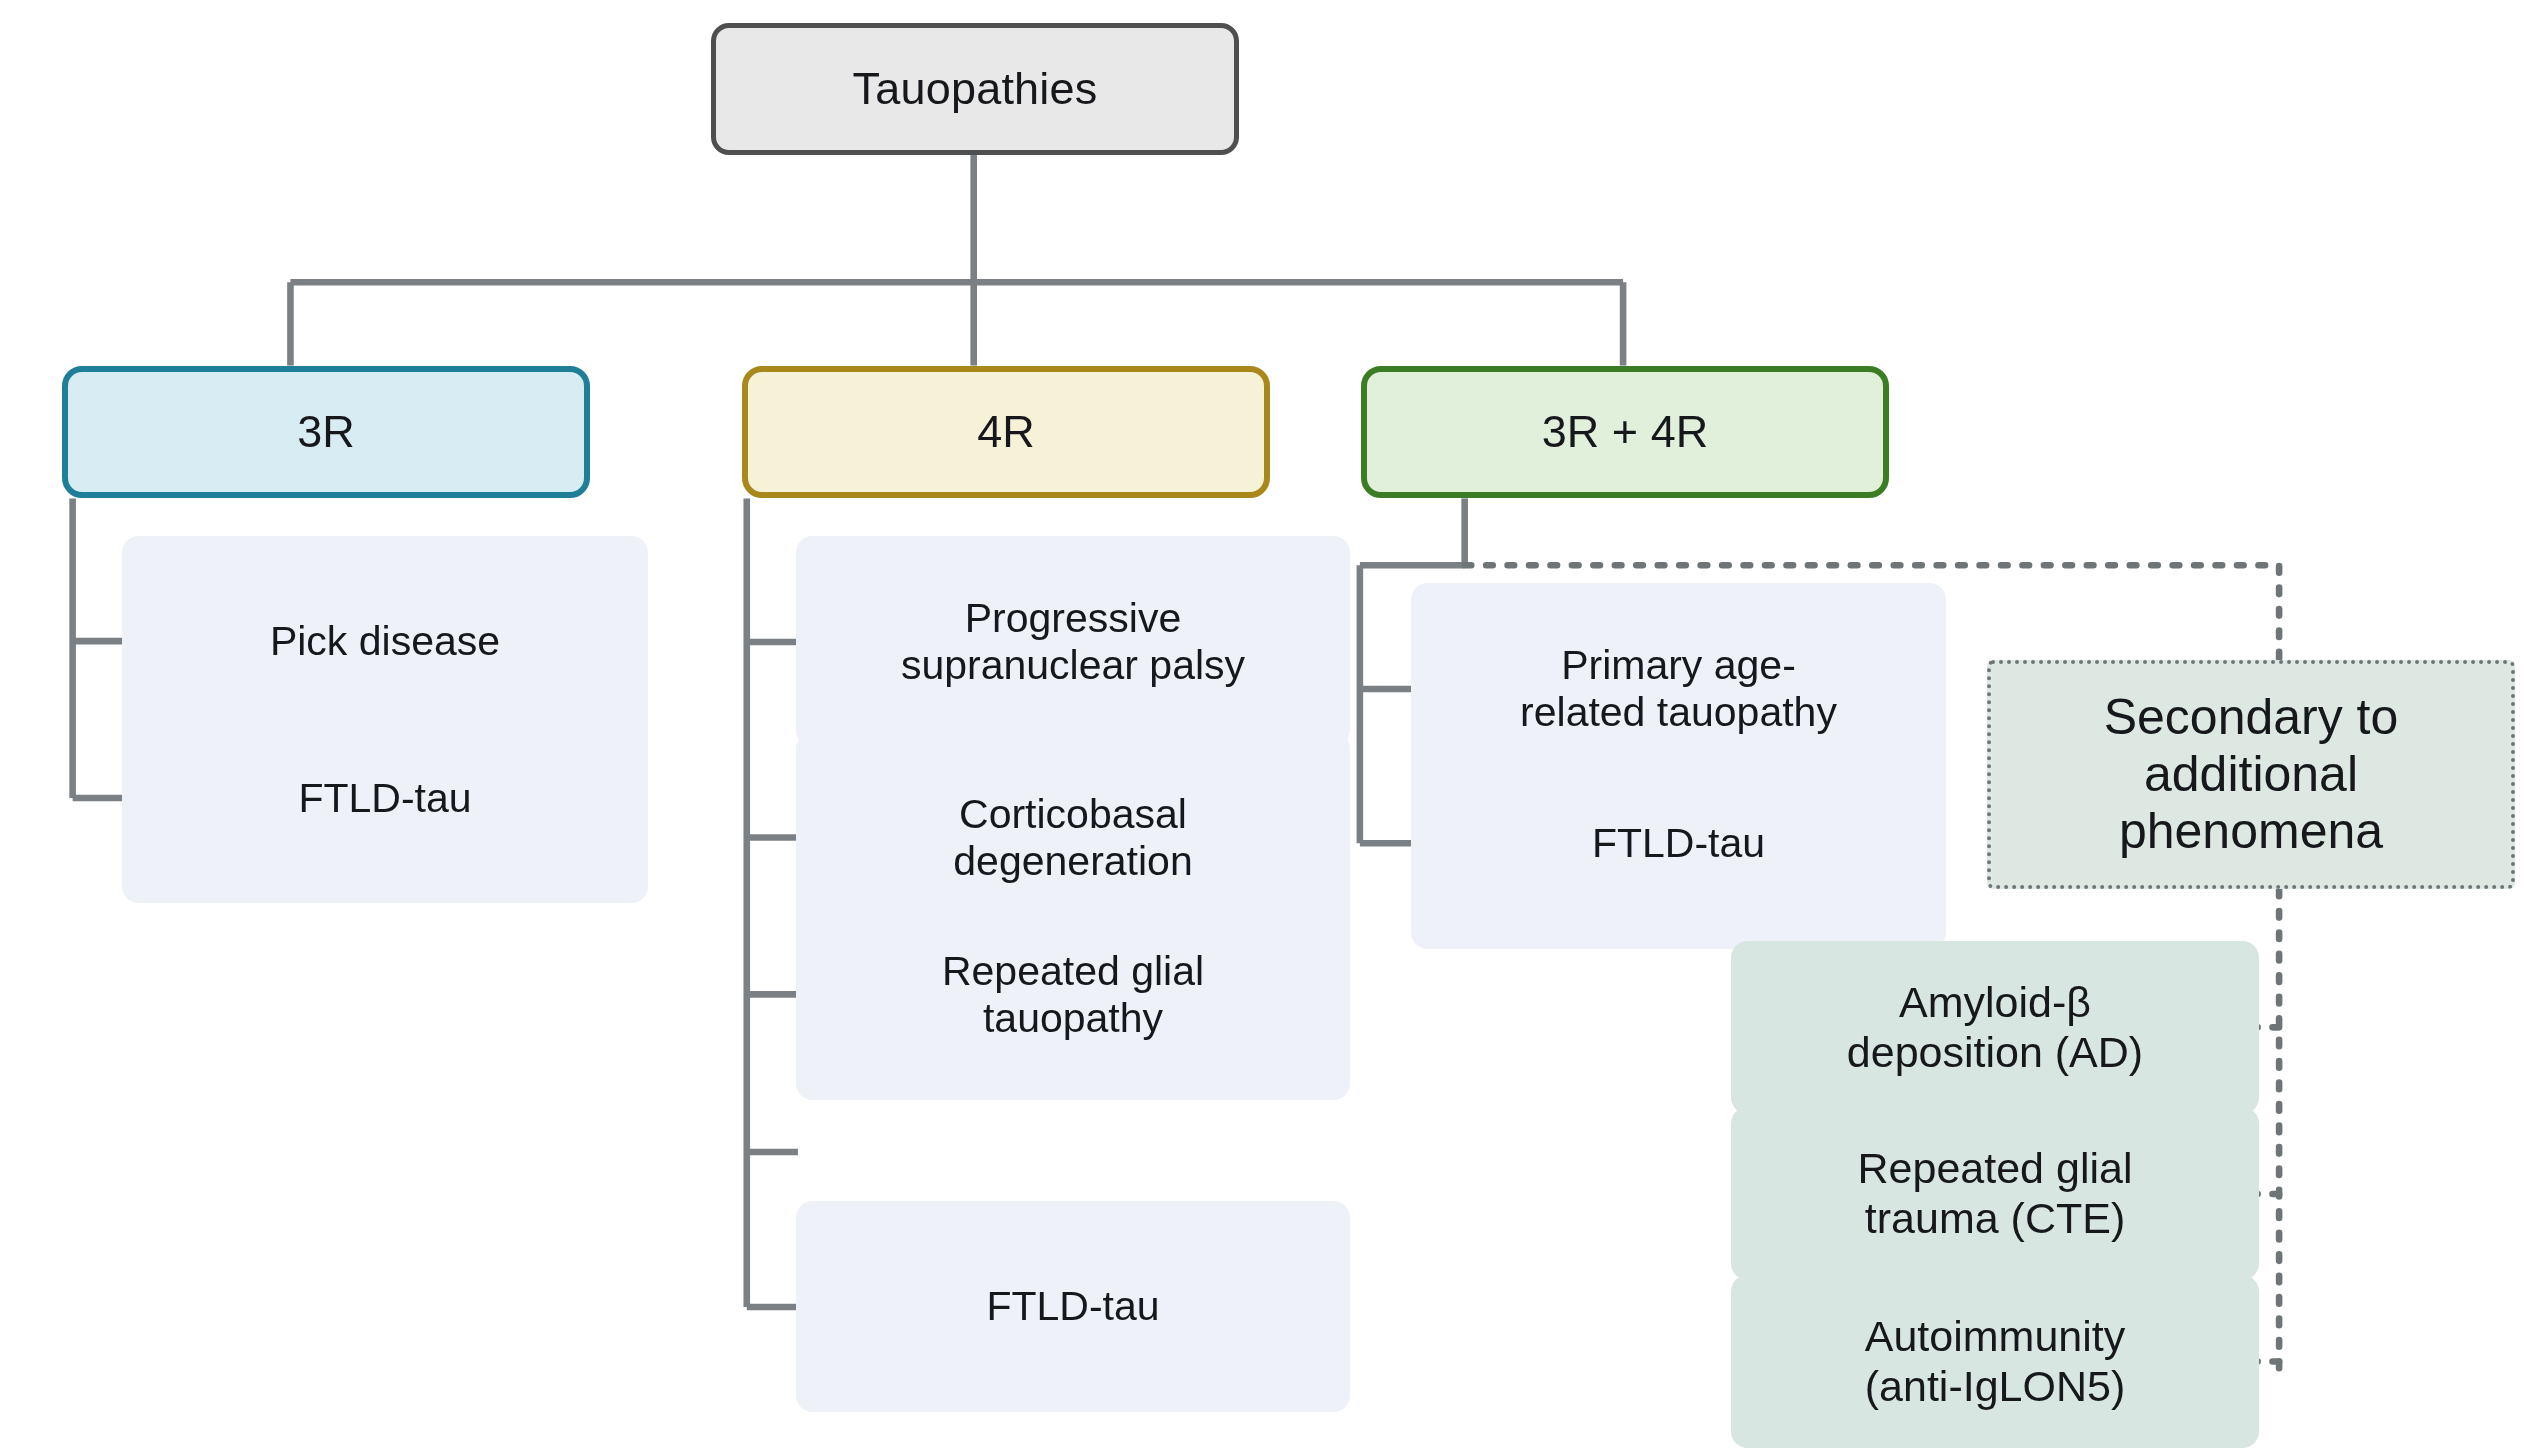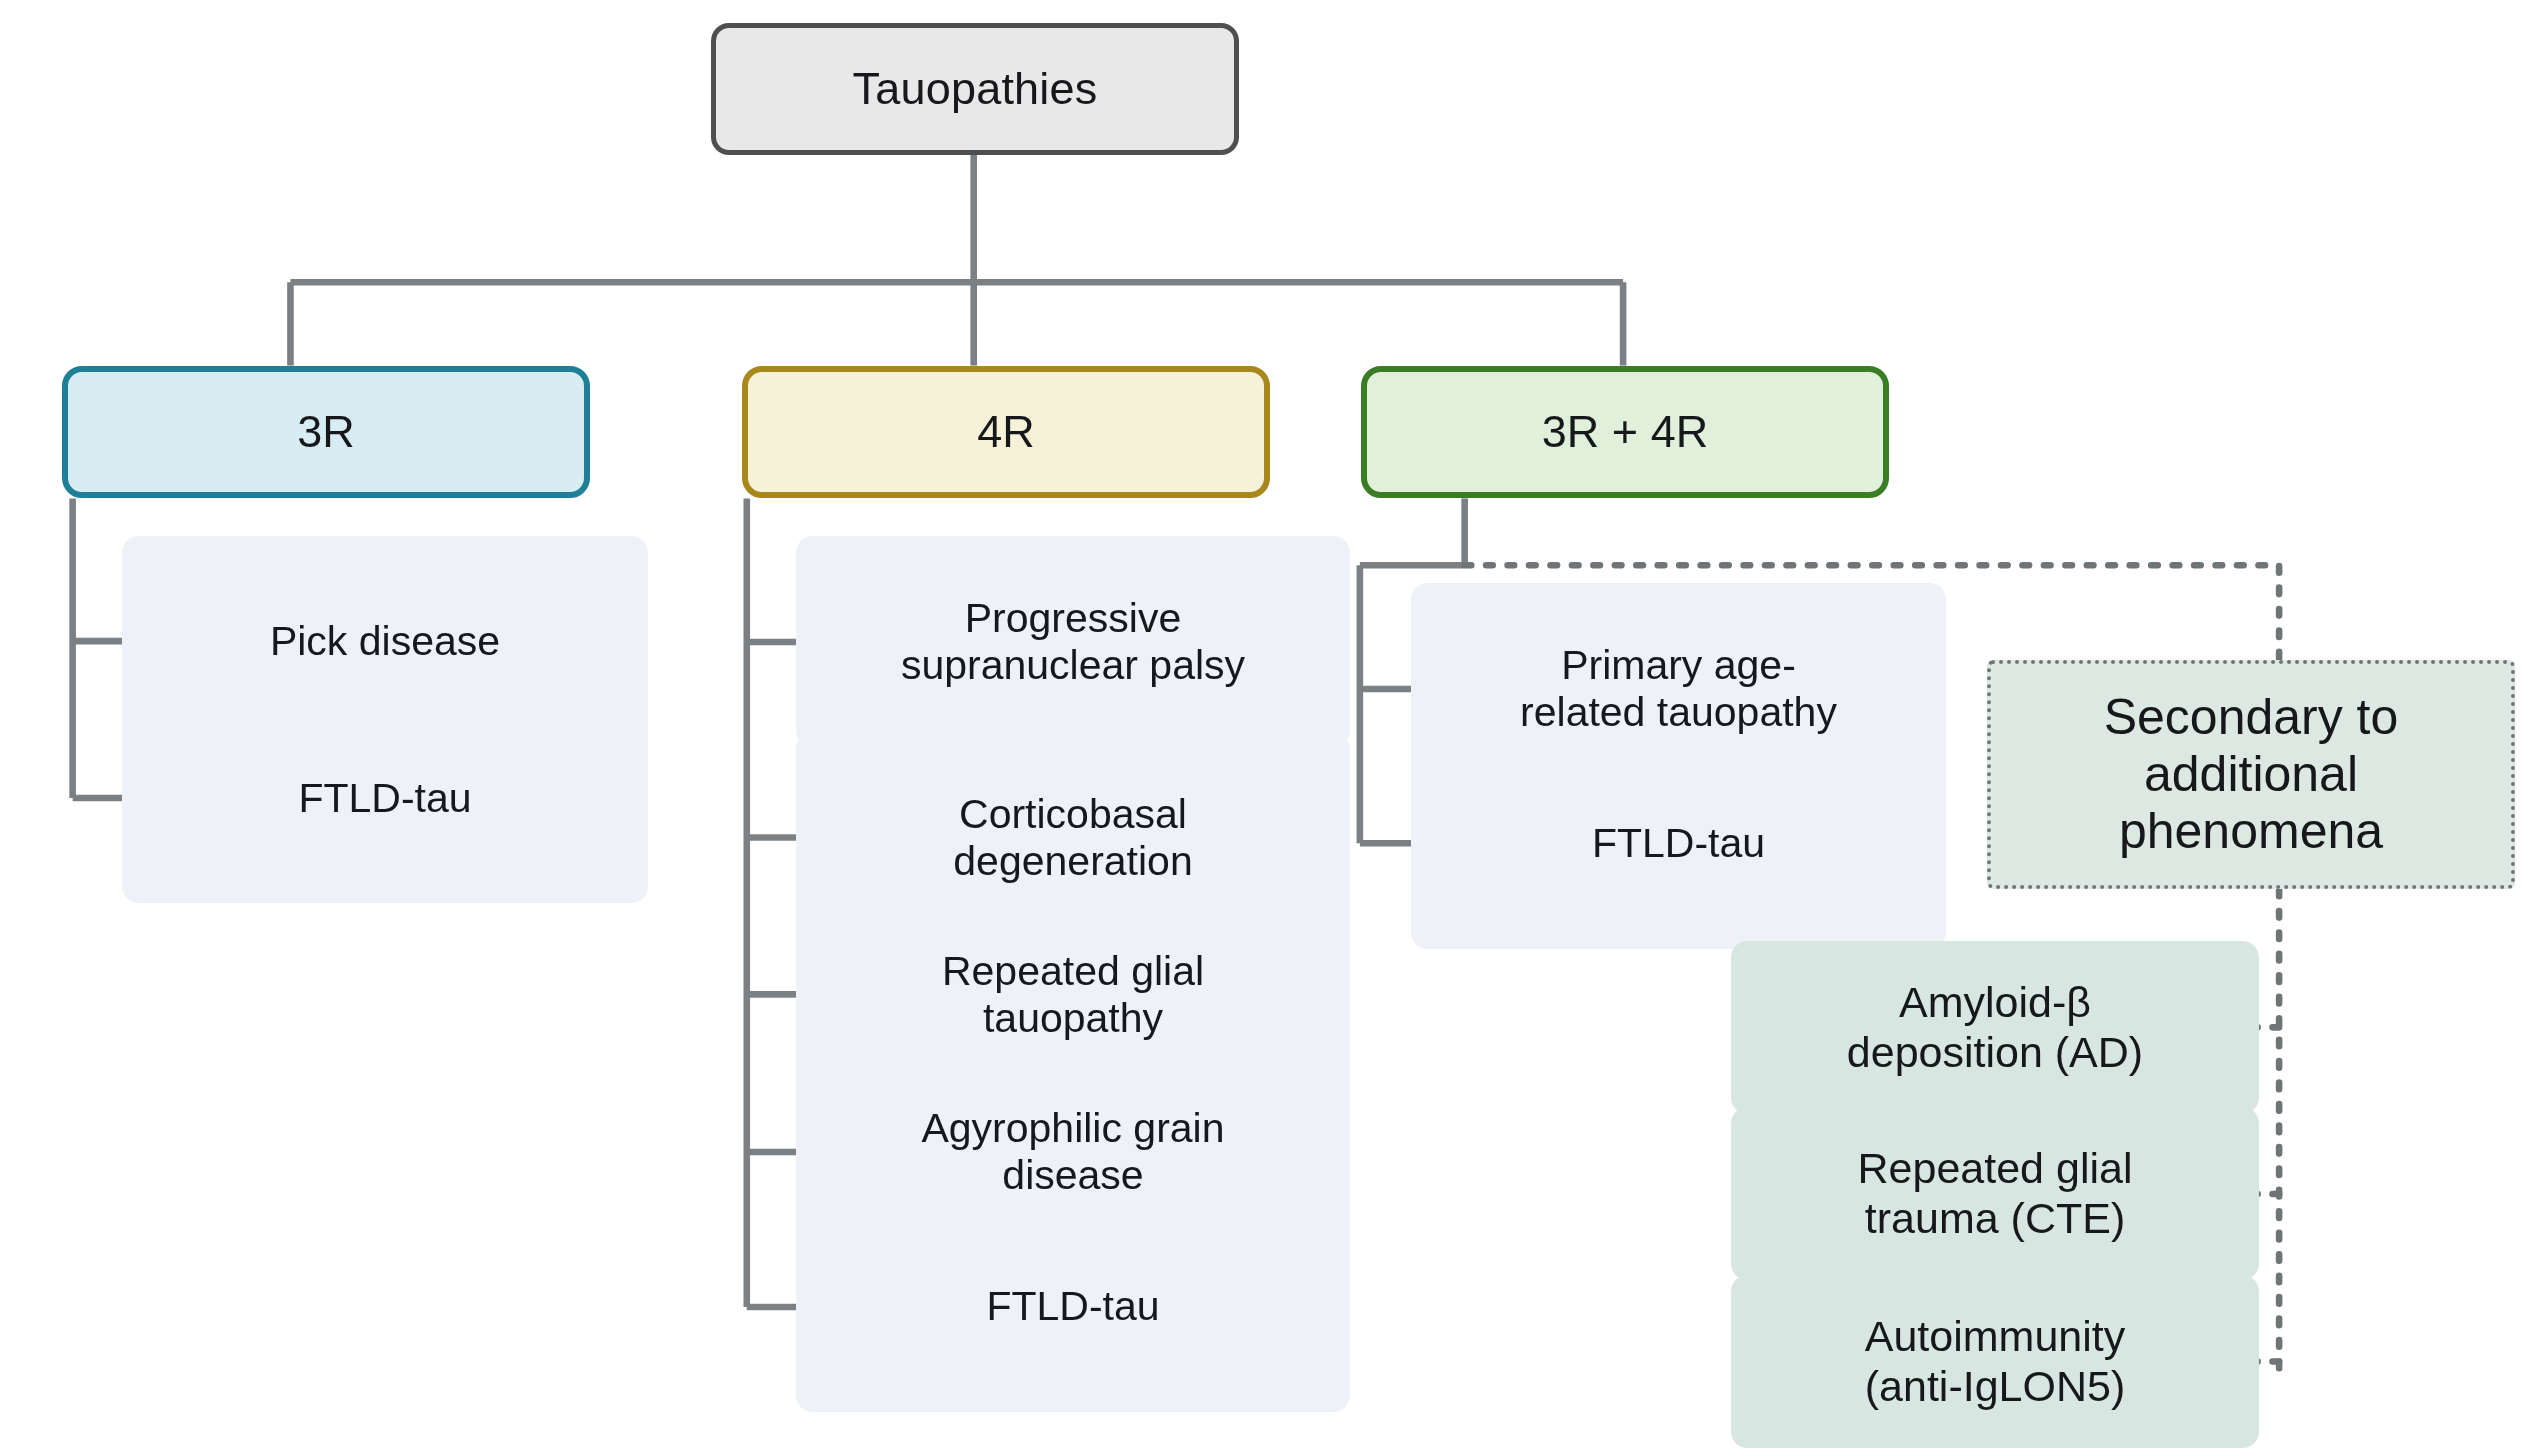--- a/index.html
+++ b/index.html
@@ -163,24 +163,20 @@
   <div class="node leaf" style="left:796px; top:732px; width:554px; height:211px;">
     <span class="lbl">Corticobasal
 degeneration</span>
   </div>
 
   <div class="node leaf" style="left:796px; top:889px; width:554px; height:211px;">
     <span class="lbl">Repeated glial
 tauopathy</span>
   </div>
 
-  <div class="node leaf" style="left:796px; top:1046px; width:554px; height:211px;">
-    <span class="lbl">Agyrophilic grain
-disease</span>
-  </div>
 
   <div class="node leaf" style="left:796px; top:1201px; width:554px; height:211px;">
     <span class="lbl">FTLD-tau</span>
   </div>
 
   <div class="node leaf" style="left:1411px; top:583px; width:535px; height:211px;">
     <span class="lbl">Primary age-
 related tauopathy</span>
   </div>
 

